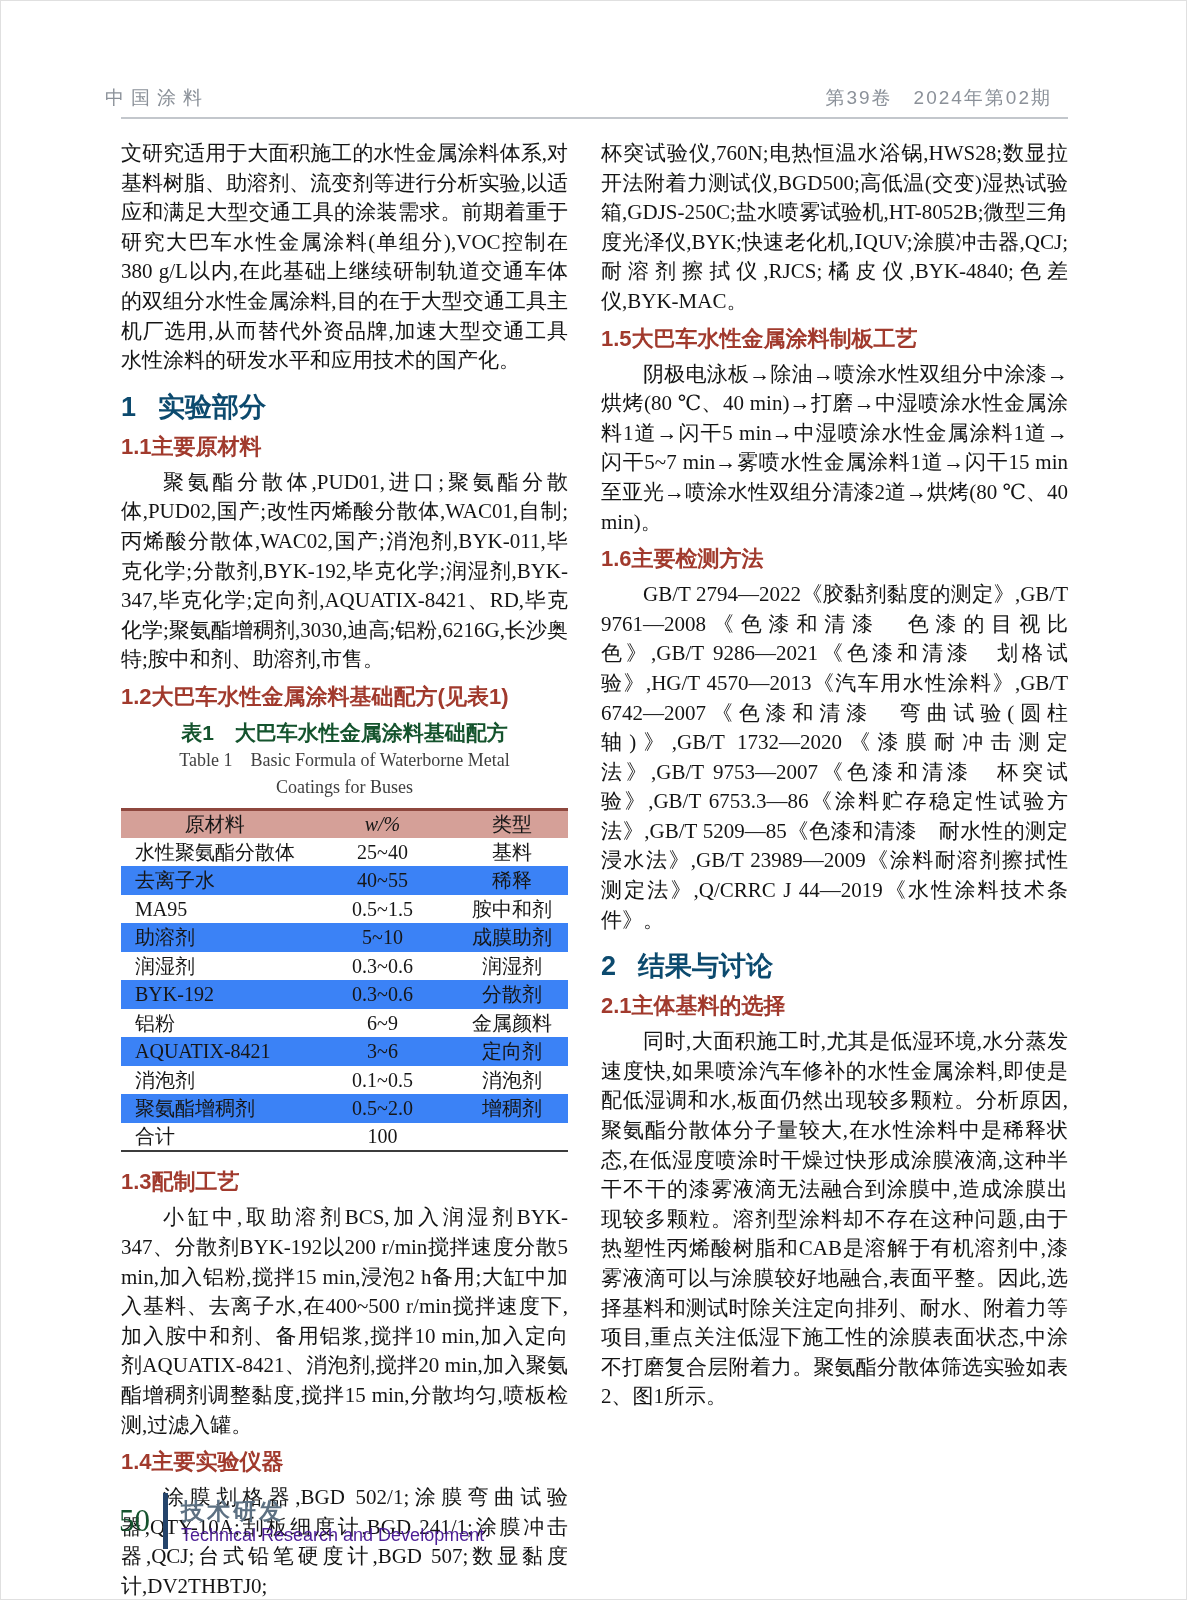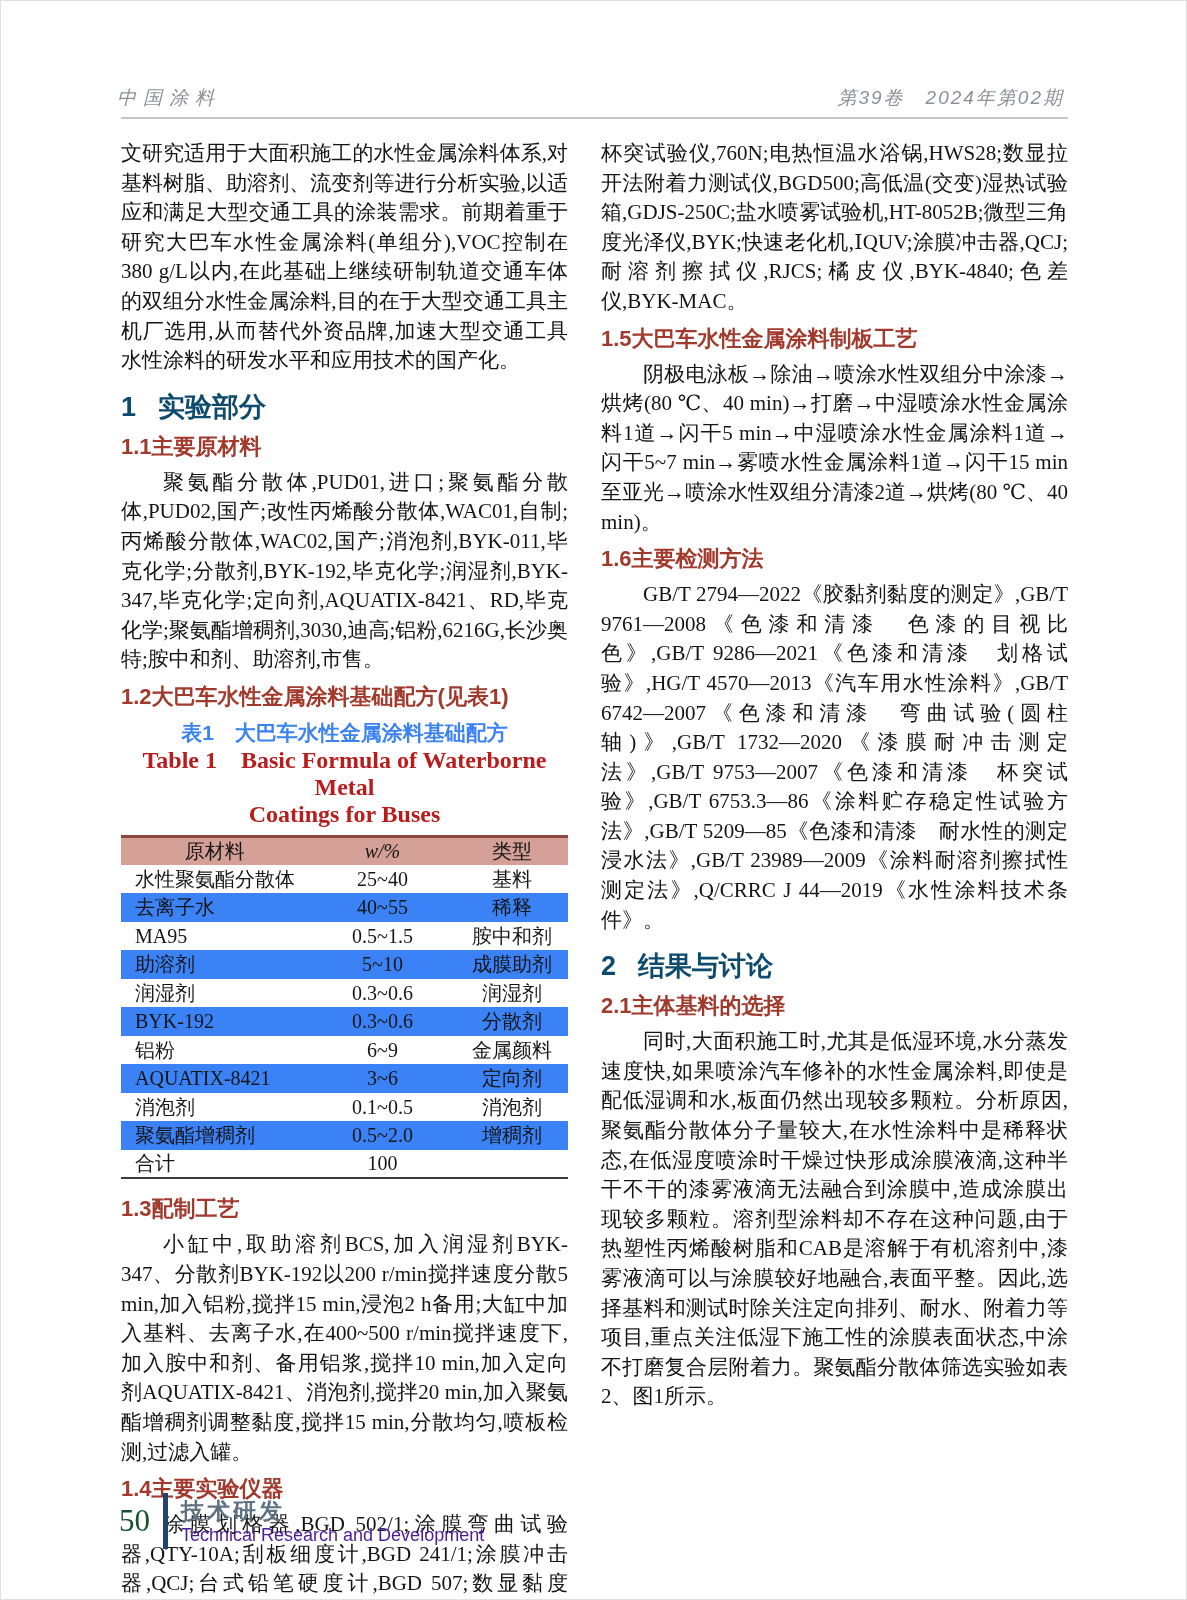--- a/index.html
+++ b/index.html
@@ -5,22 +5,22 @@
   * { margin:0; padding:0; box-sizing:border-box; }
   html,body { background:#ffffff; }
   body {
     width:1187px; height:1600px; position:relative;
     font-family:"Liberation Serif","DejaVu Serif",serif;
     color:#1e1e1e; overflow:hidden;
     border:1px solid #e0e0e0;
   }
   
   .run-head {
-    position:absolute; top:84px; left:116px; width:947px;
-    display:flex; justify-content:space-between; align-items:flex-end;font-style:italic;
+    position:absolute; top:84px; left:104px; width:947px;
+    display:flex; justify-content:space-between; align-items:flex-end;
   }
   .run-head .journal {
     font-size:19px; color:#8b9199; letter-spacing:7px;
     font-family:"Liberation Sans","DejaVu Sans",sans-serif;
   }
   .run-head .issue {
     font-size:19px; color:#8b9199; letter-spacing:2px;
     font-family:"Liberation Sans","DejaVu Sans",sans-serif;
   }
   .head-rule {
@@ -49,25 +49,25 @@
   h3.subsec {
     font-family:"Liberation Sans","DejaVu Sans",sans-serif;
     font-size:22px; font-weight:bold; color:#a13a2d;
     margin:8px 0 7px 0; line-height:28px;
   }
   h3.subsec .h-num { }
   
   .tbl-cap-zh {
     font-family:"Liberation Sans","DejaVu Sans",sans-serif;
     font-size:21px; font-weight:bold; text-align:center;
-    margin-top:8px; line-height:28px; color:#3b82f6;
+    margin-top:8px; line-height:28px; color:#14532d;
   }
   .tbl-cap-en {
-    font-size:24px; font-weight:bold; text-align:center;
-    line-height:27px; color:#b91c1c;
+    font-size:18px; font-weight:normal; text-align:center;
+    line-height:27px; color:#404040;
   }
   table.t1 {
     width:100%; border-collapse:collapse; margin-top:7px;
     font-size:20px; color:#161616;
   }
   table.t1 { border-top:3px solid #8e473e; border-bottom:2px solid #3c3c3c; }
   table.t1 th, table.t1 td { font-weight:normal; height:28.5px; padding:0 4px; }
   table.t1 thead tr { background:#d5a098; }
   table.t1 tbody tr.alt { background:#3b82f6; }
   table.t1 td.c-material, table.t1 th.c-material { width:42%;margin-left:16px; }

